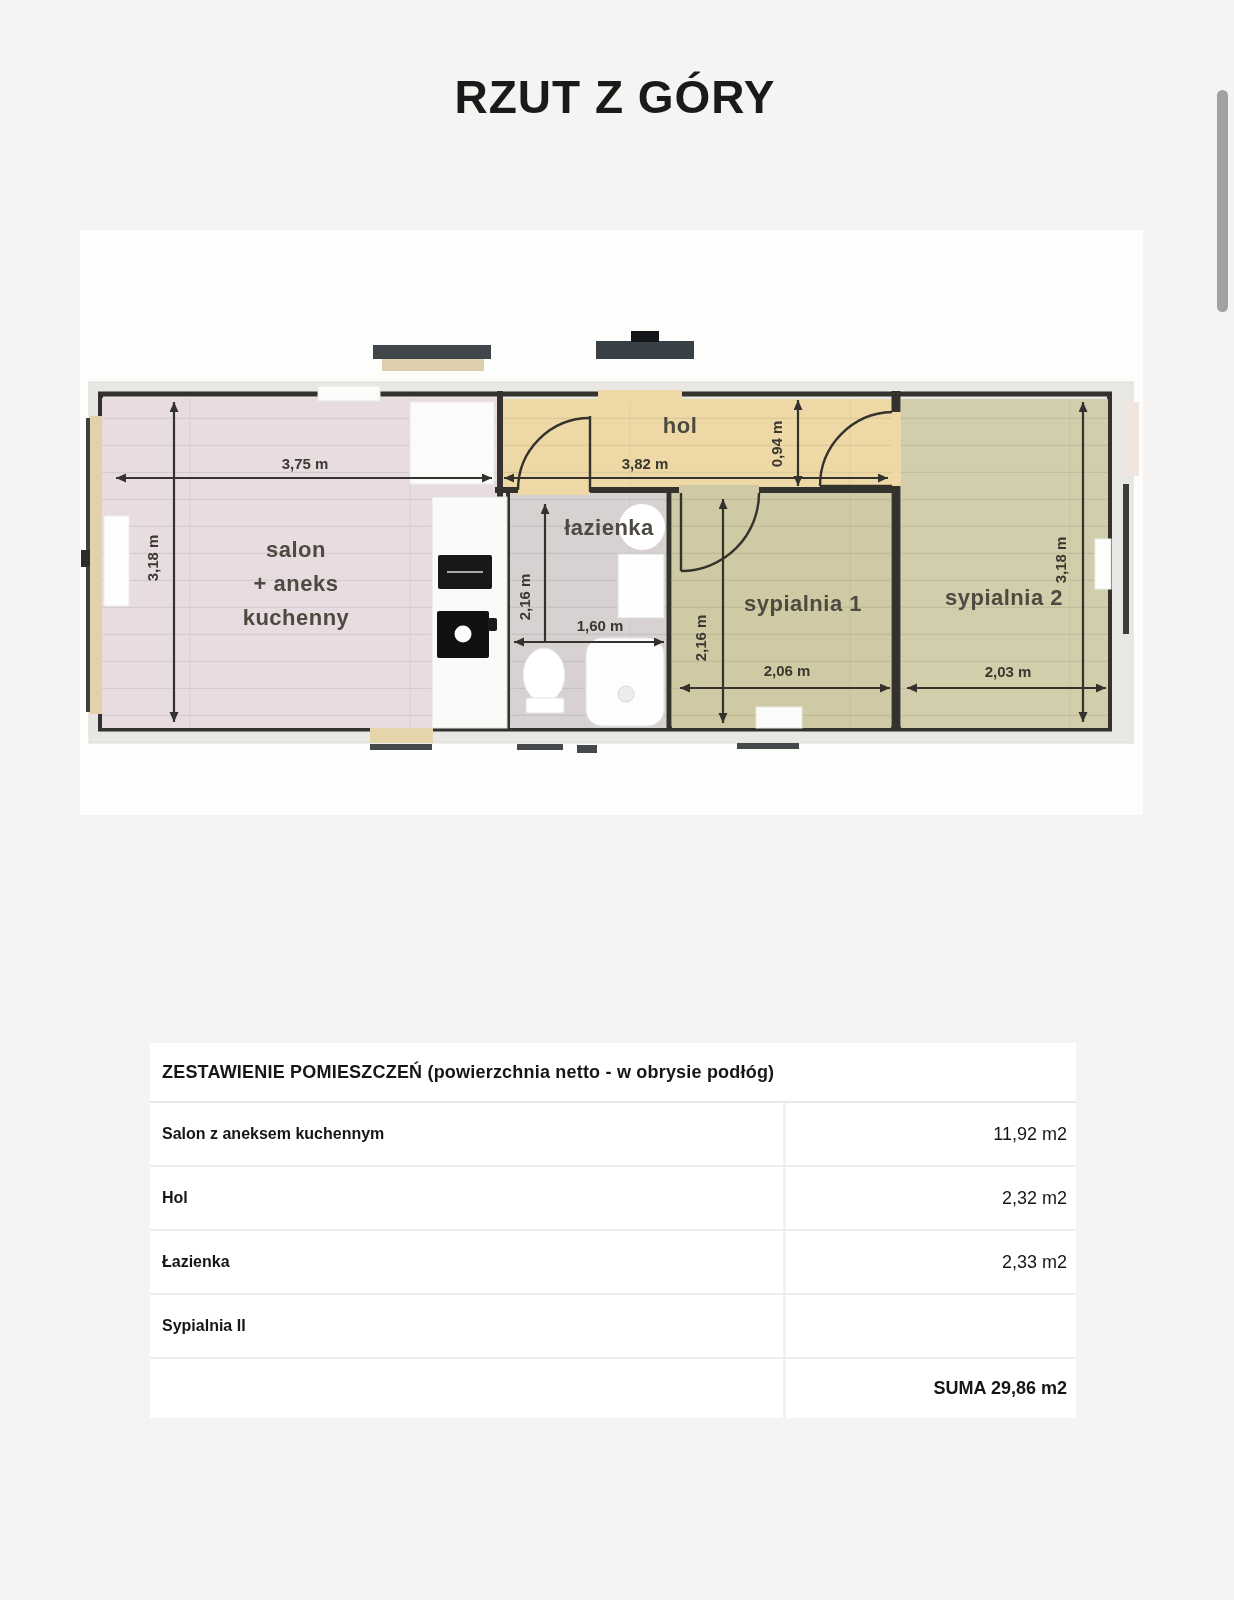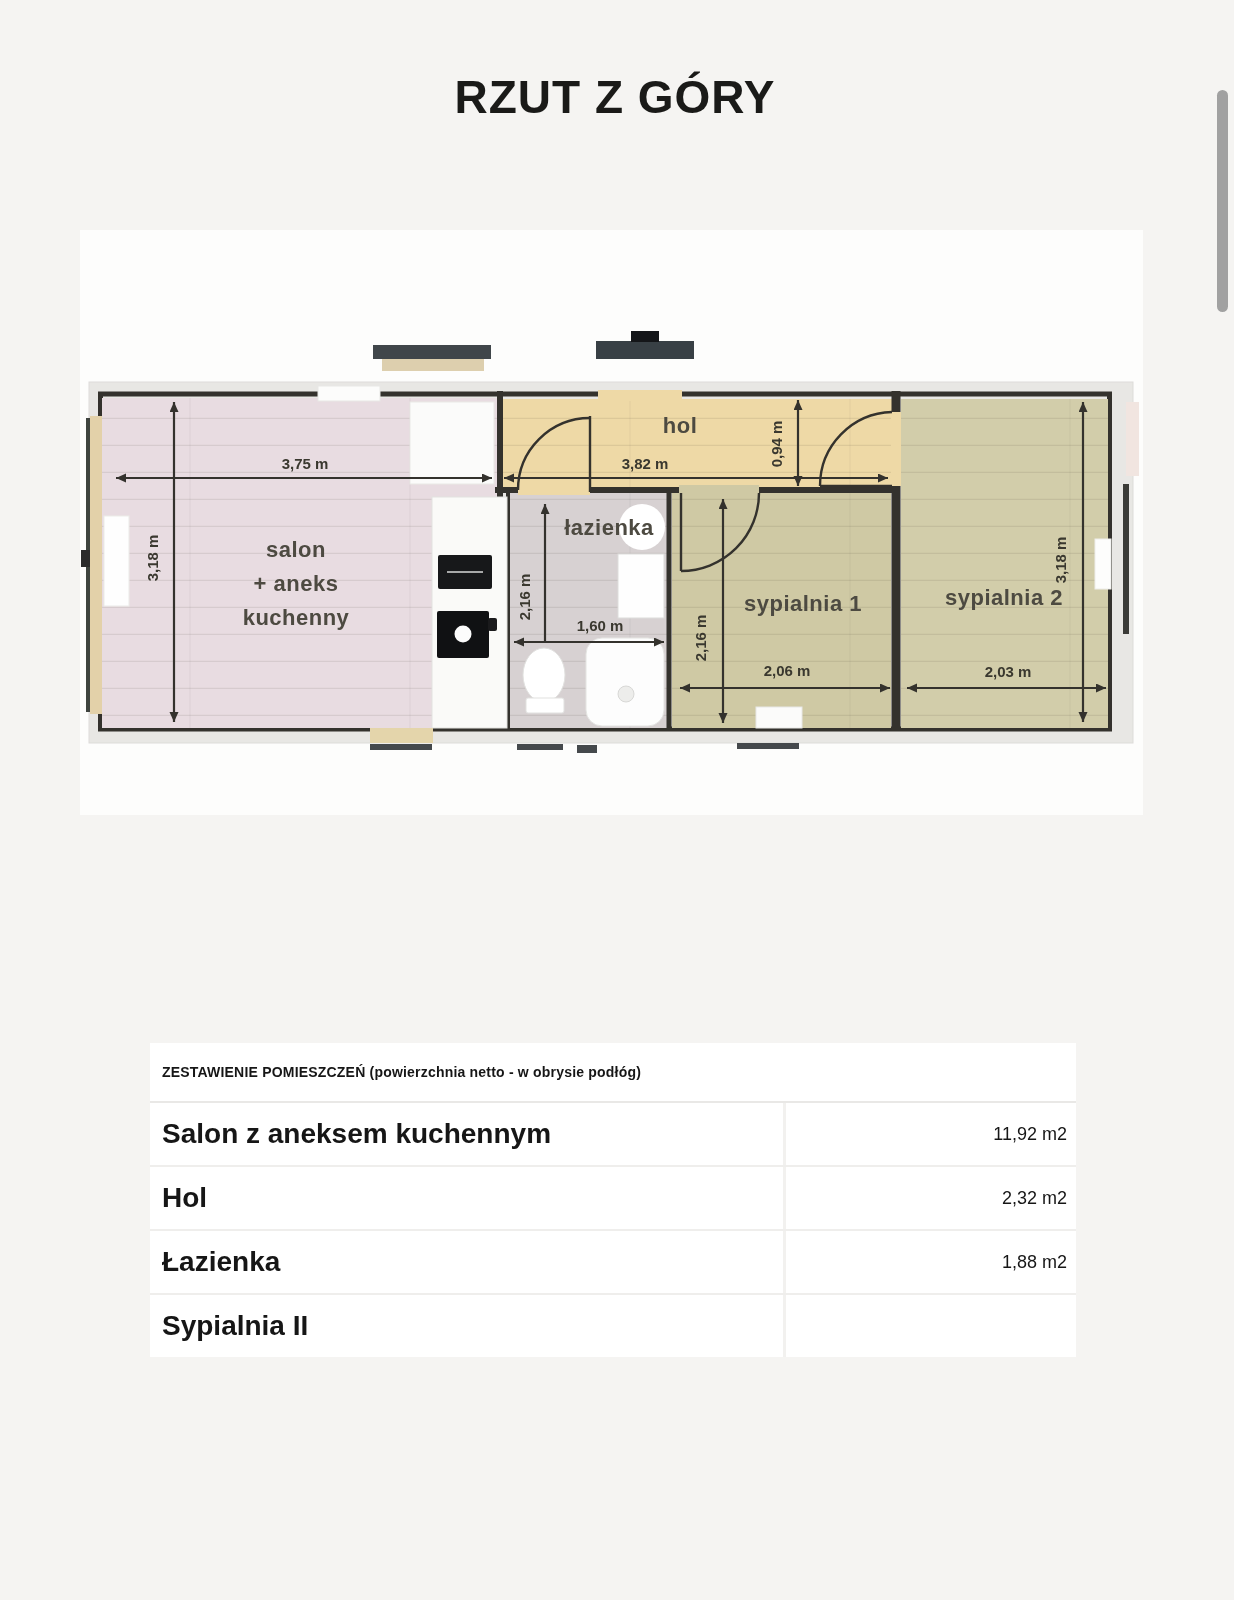--- a/index.html
+++ b/index.html
@@ -24,32 +24,32 @@
   .dlabel{font-size:15px;font-weight:700;fill:#3a382f;}
   .dim{stroke:#34322d;stroke-width:2.2;fill:none;}
   .door{stroke:#34322d;stroke-width:2.4;fill:none;}
   .wall{stroke:#34322d;fill:none;}
   .area-table{
     position:absolute;left:150px;top:1043px;width:926px;
     background:#ffffff;
   }
   .thead{
     height:58px;display:flex;align-items:center;
-    padding-left:12px;font-size:14px;font-weight:700;letter-spacing:0.2px;
+    padding-left:12px;font-size:18px;font-weight:700;letter-spacing:0.2px;
     border-bottom:2px solid #e9e8e6;
   }
   .trow{
     display:flex;height:62px;align-items:stretch;
     border-bottom:2px solid #efeeec;
   }
   .trow:last-child{border-bottom:none;}
   .trow.total{height:59px;}
   .tname{
     flex:0 0 621px;display:flex;align-items:center;
-    padding-left:12px;font-size:28px;font-weight:700;
+    padding-left:12px;font-size:16px;font-weight:700;
     border-right:3px solid #f2f1ef;
   }
   .tval{
     flex:1;display:flex;align-items:center;justify-content:flex-end;
     padding-right:9px;font-size:18px;font-weight:400;
   }
   .trow.total .tval{font-weight:700;}
   .scroll-thumb{
     position:absolute;right:6px;top:90px;width:11px;height:222px;
     background:#a1a1a1;border-radius:6px;
@@ -197,20 +197,24 @@
   <div class="trow">
     <span class="tname">Salon z aneksem kuchennym</span>
     <span class="tval">11,92 m2</span>
   </div>
   <div class="trow">
     <span class="tname">Hol</span>
     <span class="tval">2,32 m2</span>
   </div>
   <div class="trow">
     <span class="tname">Łazienka</span>
-    <span class="tval">1,88 m2</span>
+    <span class="tval">2,33 m2</span>
   </div>
   <div class="trow">
     <span class="tname">Sypialnia II</span>
   </div>
+  <div class="trow total">
+    <span class="tname"></span>
+    <span class="tval">SUMA 29,86 m2</span>
+  </div>
 </div>
 
 <div class="scroll-thumb"></div>
 
 </body></html>

